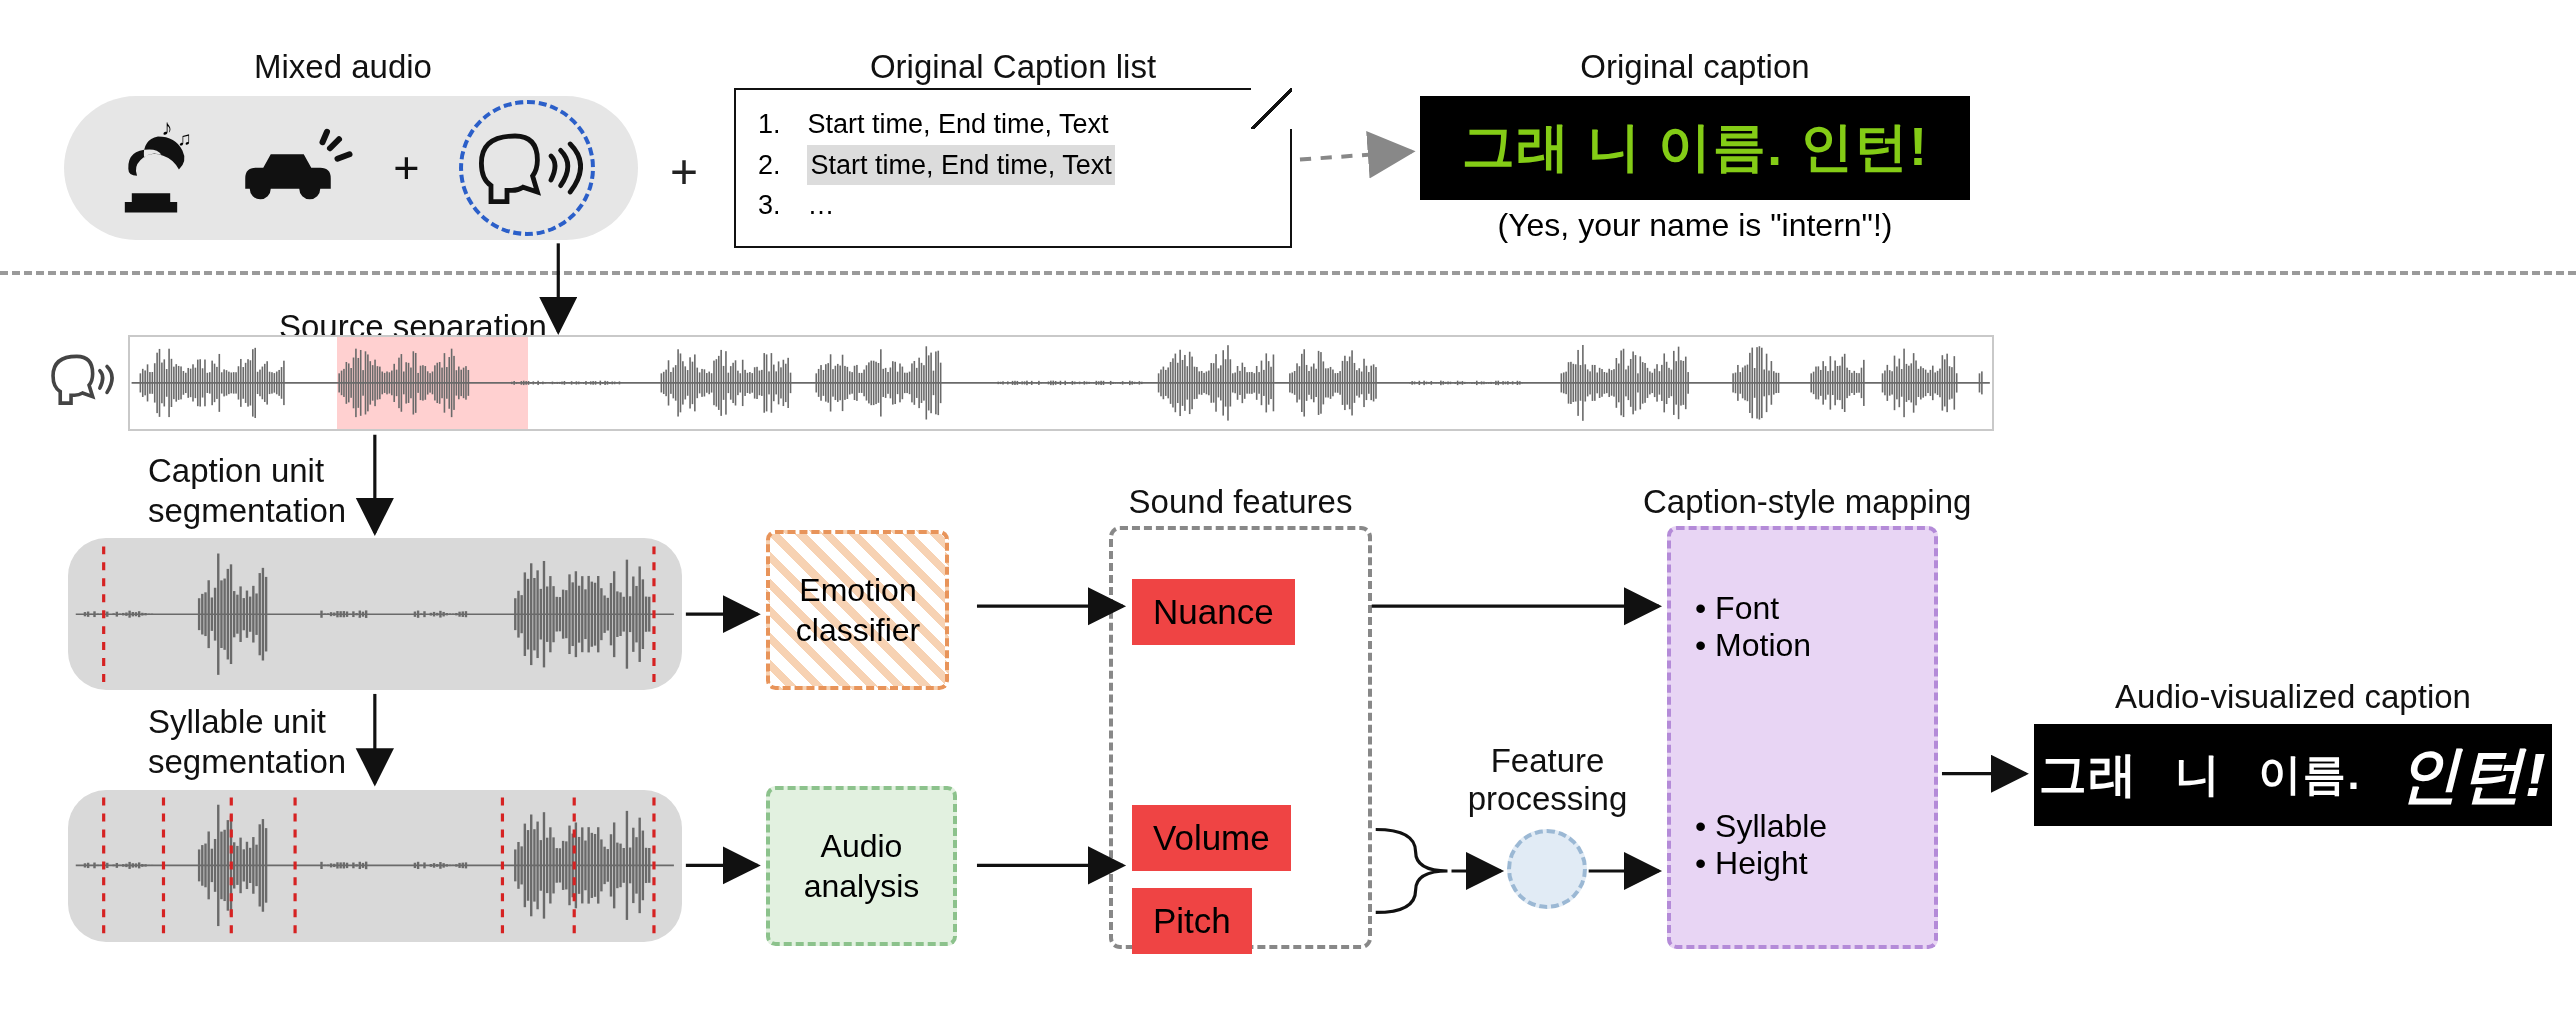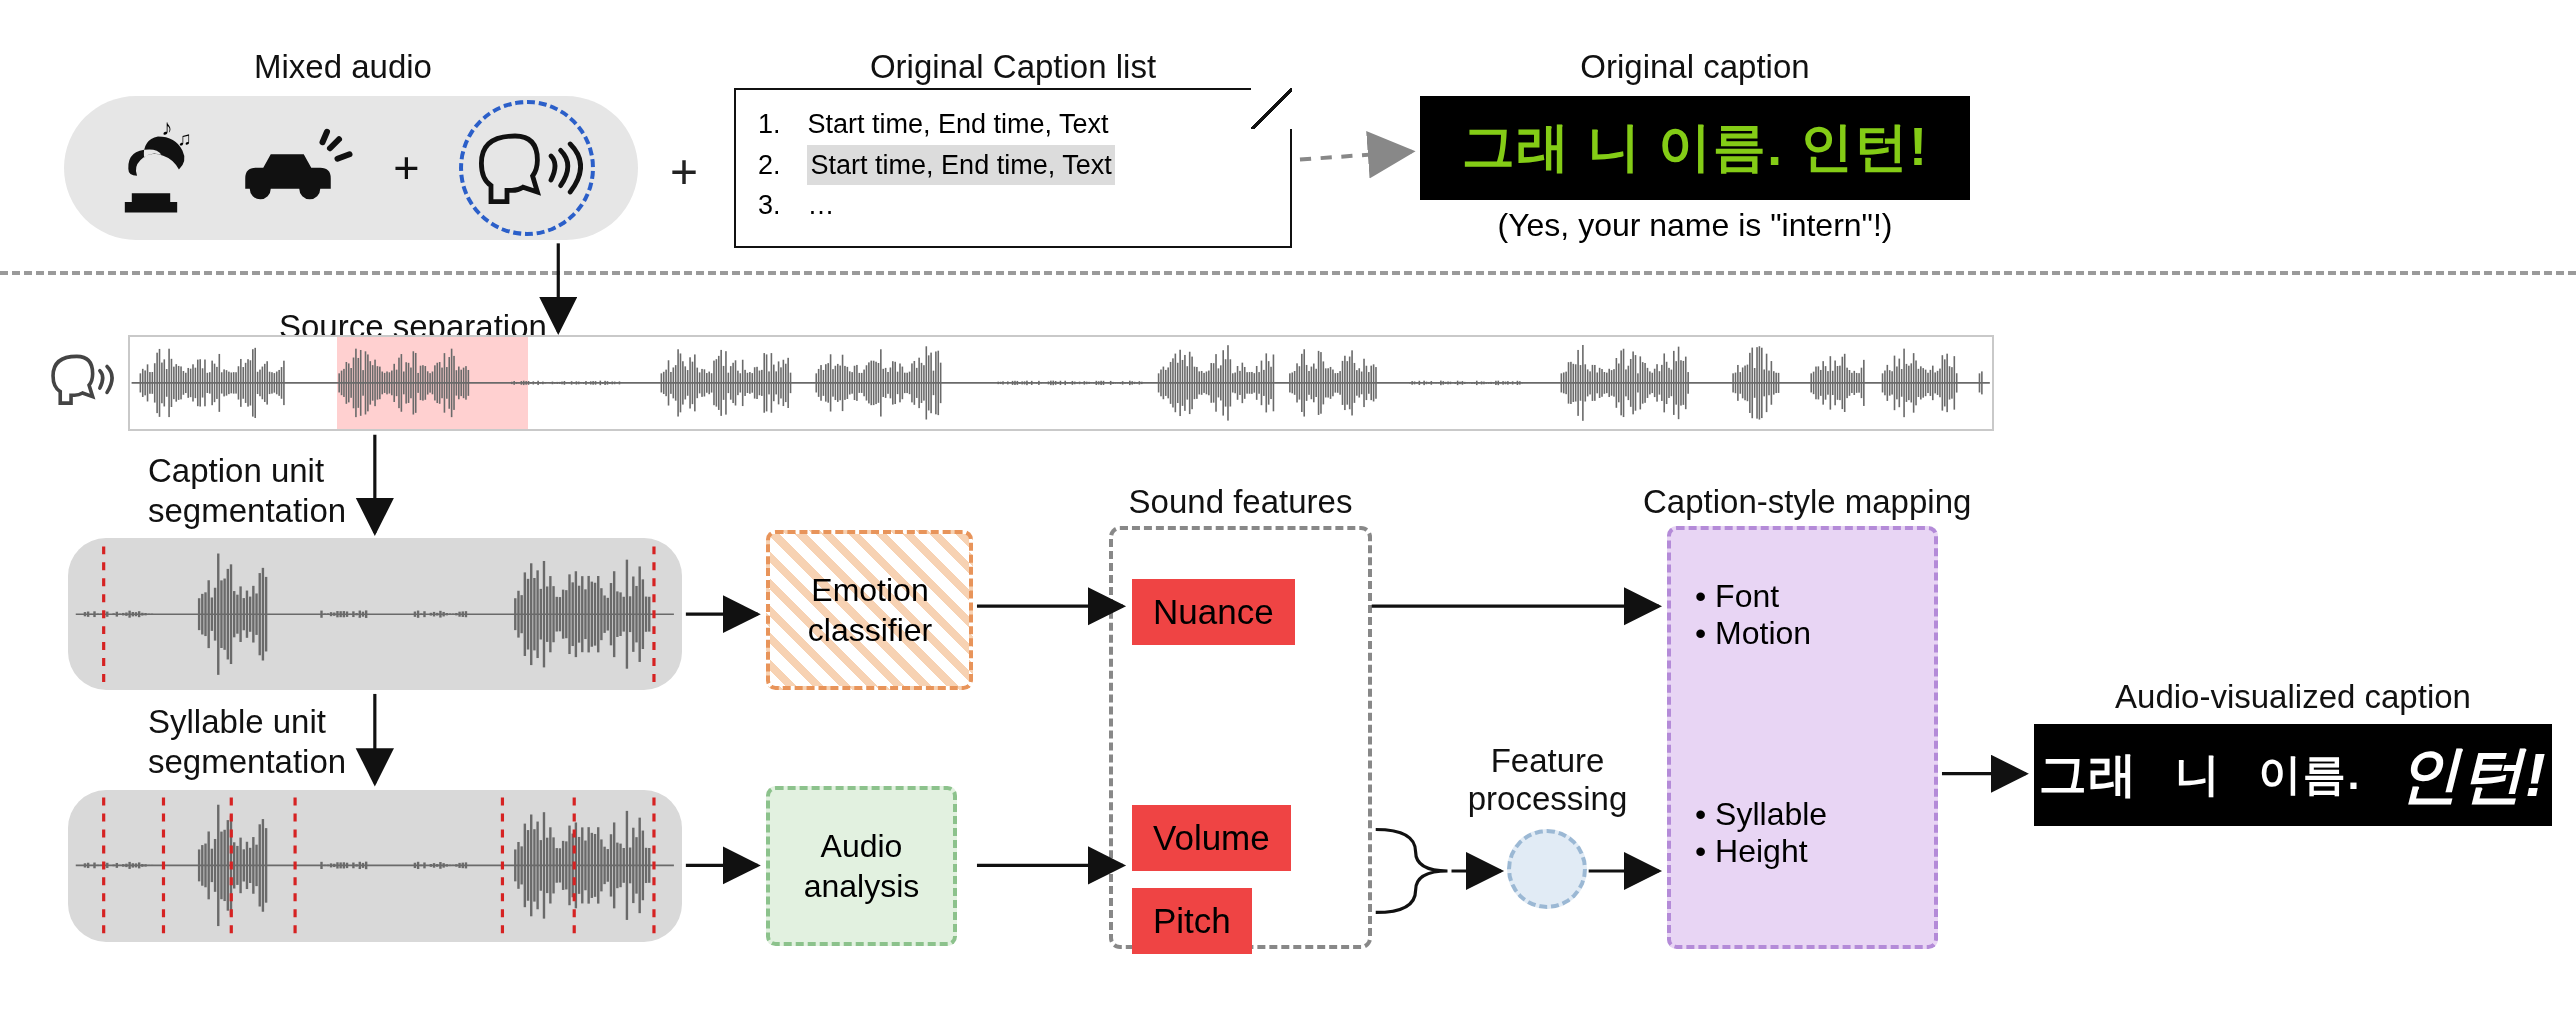--- a/index.html
+++ b/index.html
@@ -20,30 +20,30 @@
   .dash-sep { position: absolute; left: 0; top: 271px; width: 2576px; height: 0; border-top: 4.8px dashed #9a9a9a; }
   
   .wave-long-box { position: absolute; left: 128px; top: 335px; width: 1866px; height: 96px; border: 2.4px solid #c9c9c9; background: #fff; display: flex; align-items: center; }
   .wave-highlight { position: absolute; left: 207px; top: 0; width: 191px; height: 100%; background: rgba(255,120,120,0.35); }
   
   .seg-box { position: absolute; background: #d9d9d9; border-radius: 38px; display: flex; align-items: center; justify-content: center; }
   .seg1 { left: 68px; top: 538px; width: 614px; height: 152px; }
   .seg2 { left: 68px; top: 790px; width: 614px; height: 152px; }
   
   .mod-box { position: absolute; border: 4px dashed; border-radius: 9.6px; display: flex; align-items: center; justify-content: center; text-align: center; font-size: 32px; line-height: 1.25; padding: 8px; }
-  .emotion { left: 766px; top: 530px; width: 207px; height: 160px; border-color: #e8945a; background: repeating-linear-gradient(45deg,#fff 0 11px,#f7d2b3 11px 19px); padding-left: 9px; }
+  .emotion { left: 766px; top: 530px; width: 183px; height: 160px; border-color: #e8945a; background: repeating-linear-gradient(45deg,#fff 0 11px,#f7d2b3 11px 19px); padding-left: 9px; }
   .audio-a { left: 766px; top: 786px; width: 191px; height: 160px; border-color: #8cc28c; background: #e2f1e0; }
   .features-box { position: absolute; left: 1109px; top: 526px; width: 263px; height: 423px; border: 4px dashed #888; border-radius: 11px; }
   .feat-chip { position: absolute; background: #ef4444; font-size: 35px; padding: 12.8px 21px; }
   .n-chip { left: 1132px; top: 579px; }
   .v-chip { left: 1132px; top: 805px; }
   .p-chip { left: 1132px; top: 888px; }
   .feat-proc-circle { position: absolute; left: 1507px; top: 829px; width: 80px; height: 80px; border: 4px dashed #9bb8d4; border-radius: 50%; background: #e1ebf5; }
   .map-box { position: absolute; left: 1667px; top: 526px; width: 271px; height: 423px; border: 4px dashed #b48bd8; background: #e8d5f4; border-radius: 9.6px; padding: 24px 24px; font-size: 32px; }
-  .map-box .top-list { margin-top: 24px; }
+  .map-box .top-list { margin-top: 36px; }
   .map-box .bot-list { margin-top: 144px; }
   .avc-img { position: absolute; left: 2034px; top: 724px; width: 518px; height: 102px; background: #000000; display: flex; align-items: center; justify-content: space-between; color: #fff; font-weight: bold; letter-spacing: 1.6px; }
   .avc-img .w { display: inline-block; margin: 0 4.8px; }
   .avc-img .w1 { font-size: 48px; }
   .avc-img .w2 { font-size: 45px; }
   .avc-img .w3 { font-size: 43px; }
   .avc-img .w4 { font-size: 62px; font-style: italic; }
   
   svg.overlay { position: absolute; left: 0; top: 0; width: 2576px; height: 1025px; pointer-events: none; }
   .redline { stroke: #d62222; stroke-width: 4; stroke-dasharray: 10 10; }

